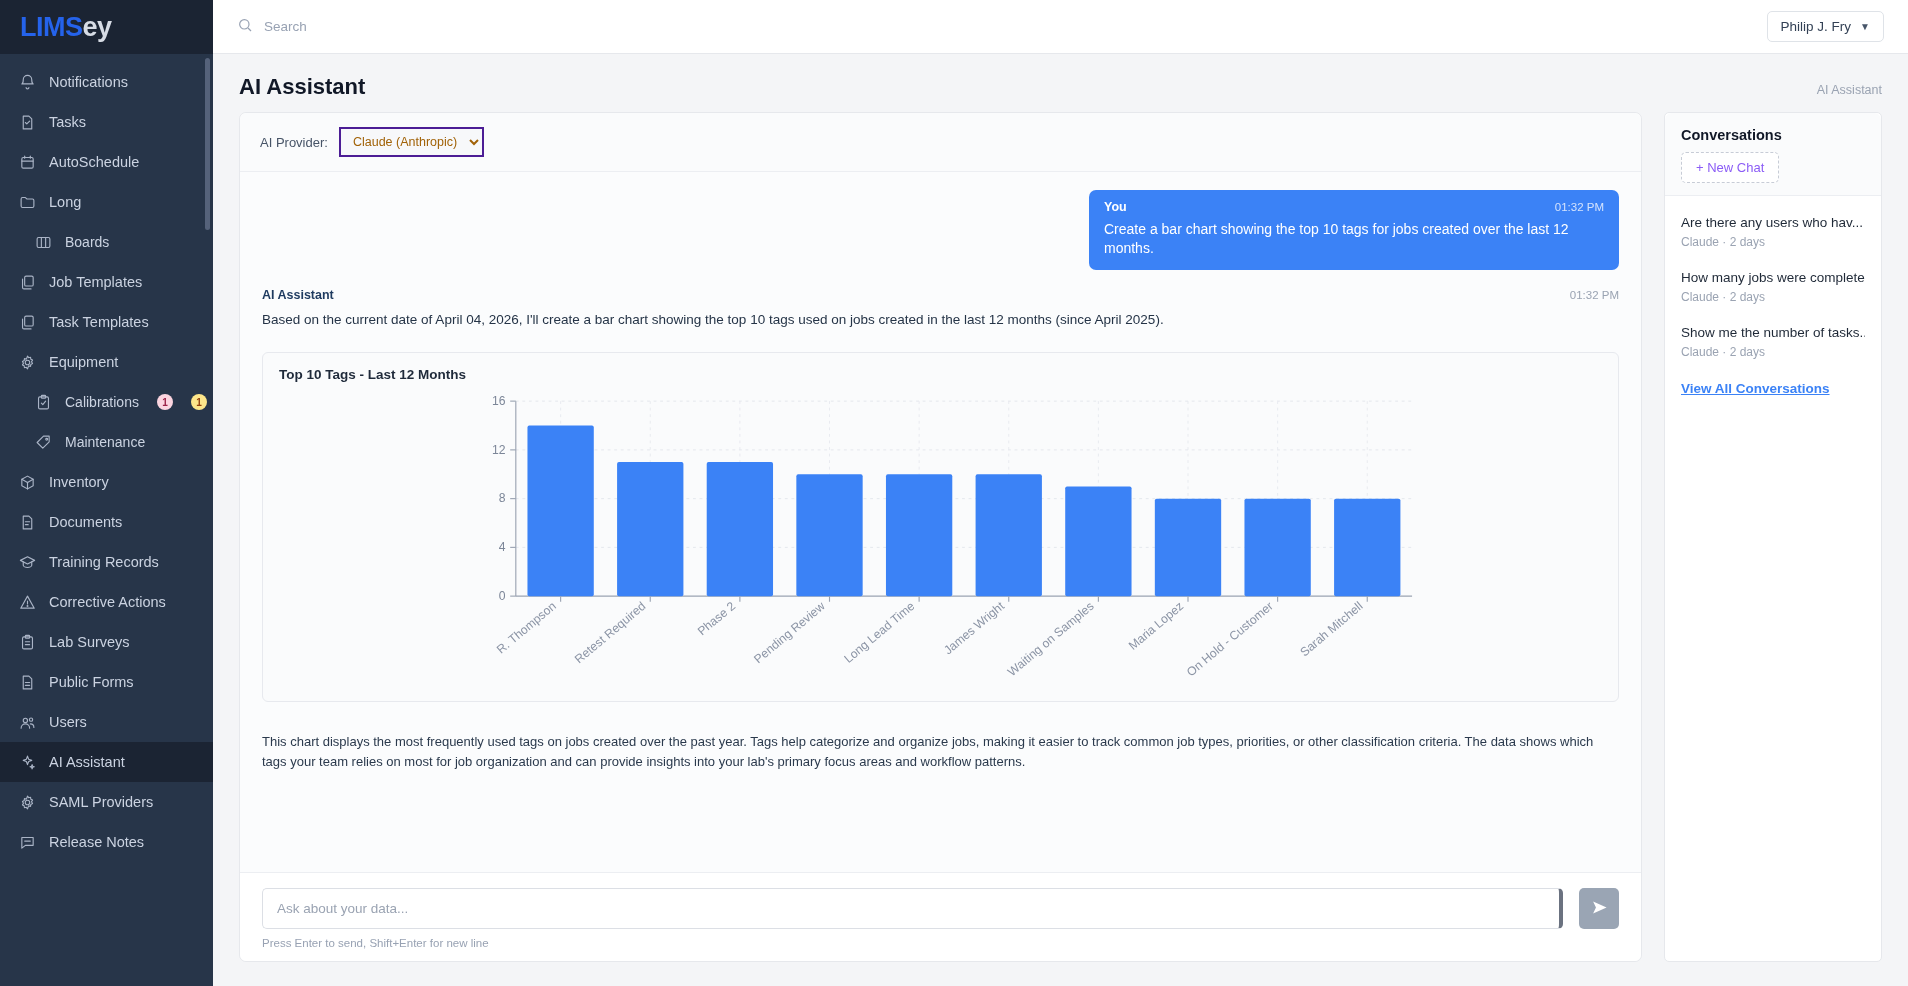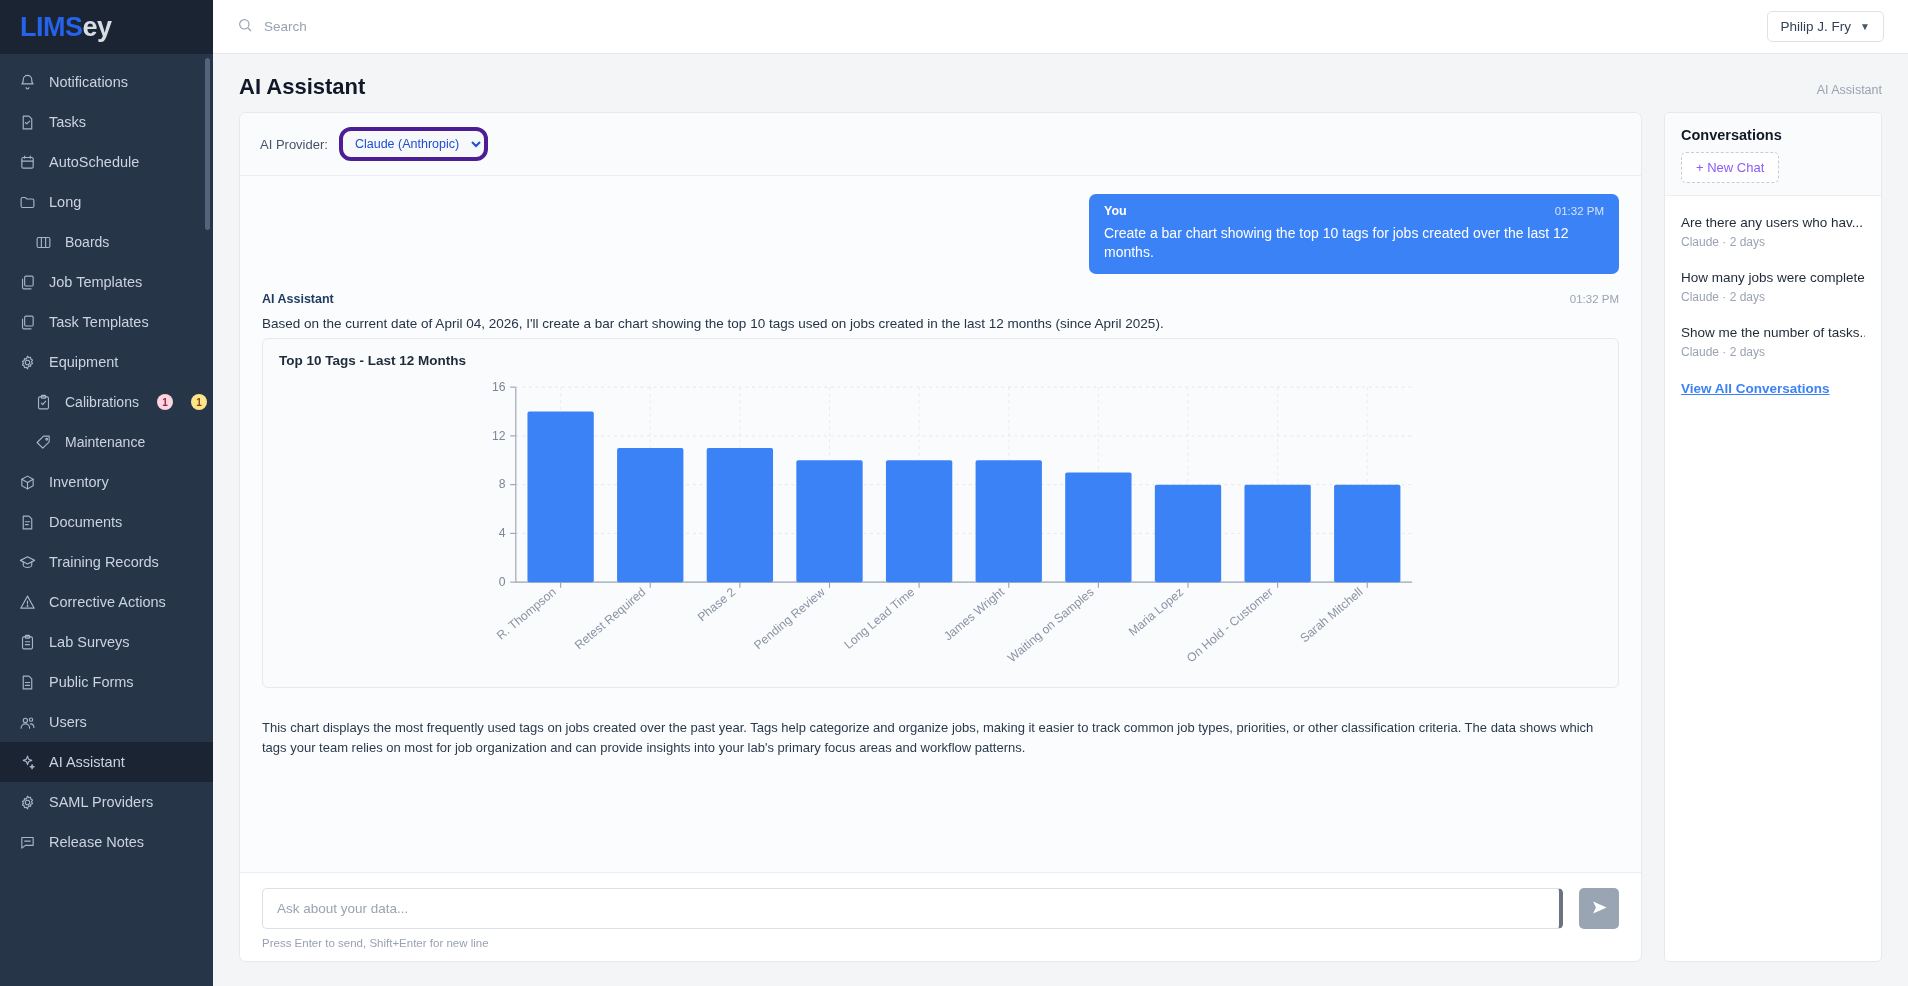--- a/index.html
+++ b/index.html
@@ -108,22 +108,22 @@
     border: 1px solid #e6e8ec; border-radius: 7px;
     display: flex; flex-direction: column; min-width: 0;
   }
   .provider-bar {
     padding: 14px 20px; border-bottom: 1px solid #eceef2;
     display: flex; align-items: center; gap: 11px; background: #fafbfc;
     border-radius: 7px 7px 0 0;
   }
   .provider-label { font-size: 13px; color: #475467; }
   .provider-select {
-    font-family: inherit; font-size: 12.5px; color: #1d4ed8;
-    border: 4px solid #4c1d95; border-radius: 12px;
+    font-family: inherit; font-size: 12.5px; color: #a16207;
+    border: 2px solid #4c1d95; border-radius: 0;
     padding: 5px 8px; background: #f7f8fa; cursor: pointer;
   }
 
   .messages { flex: 1; padding: 18px 22px; overflow: hidden; background: #fbfcfd; }
 
   .msg-user-row { display: flex; justify-content: flex-end; }
   .bubble-user {
     background: #3b82f6; color: #fff; border-radius: 7px;
     padding: 10px 15px 12px 15px; max-width: 530px;
   }
@@ -135,21 +135,21 @@
   .bubble-user .time { font-size: 11.5px; color: #d4e3fd; }
   .bubble-user .text { font-size: 14px; line-height: 1.35; }
 
   .msg-ai { margin-top: 18px; }
   .ai-head { display: flex; justify-content: space-between; align-items: center; }
   .ai-who { font-size: 12.5px; font-weight: bold; color: #1e3a5f; }
   .ai-time { font-size: 11.5px; color: #9aa3b2; }
   .ai-intro { font-size: 13.5px; color: #253447; margin-top: 9px; line-height: 1.4; }
 
   .chart-card {
-    margin-top: 4px; border: 1px solid #e7e9ee; border-radius: 6px;
+    margin-top: 22px; border: 1px solid #e7e9ee; border-radius: 6px;
     background: #fafbfc; padding: 14px 16px 10px 16px;
   }
   .chart-title { font-size: 13.5px; font-weight: bold; color: #1f2a3a; margin-bottom: 6px; }
   .chart-svg-wrap { width: 100%; }
   .chart-foot {
     font-size: 13px; color: #2b3a4d; line-height: 1.55; margin-top: 30px;
   }
 
   .composer { border-top: 1px solid #eceef2; padding: 15px 22px 12px 22px; background: #fff; border-radius: 0 0 7px 7px; }
   .composer-row { display: flex; align-items: stretch; gap: 16px; }

